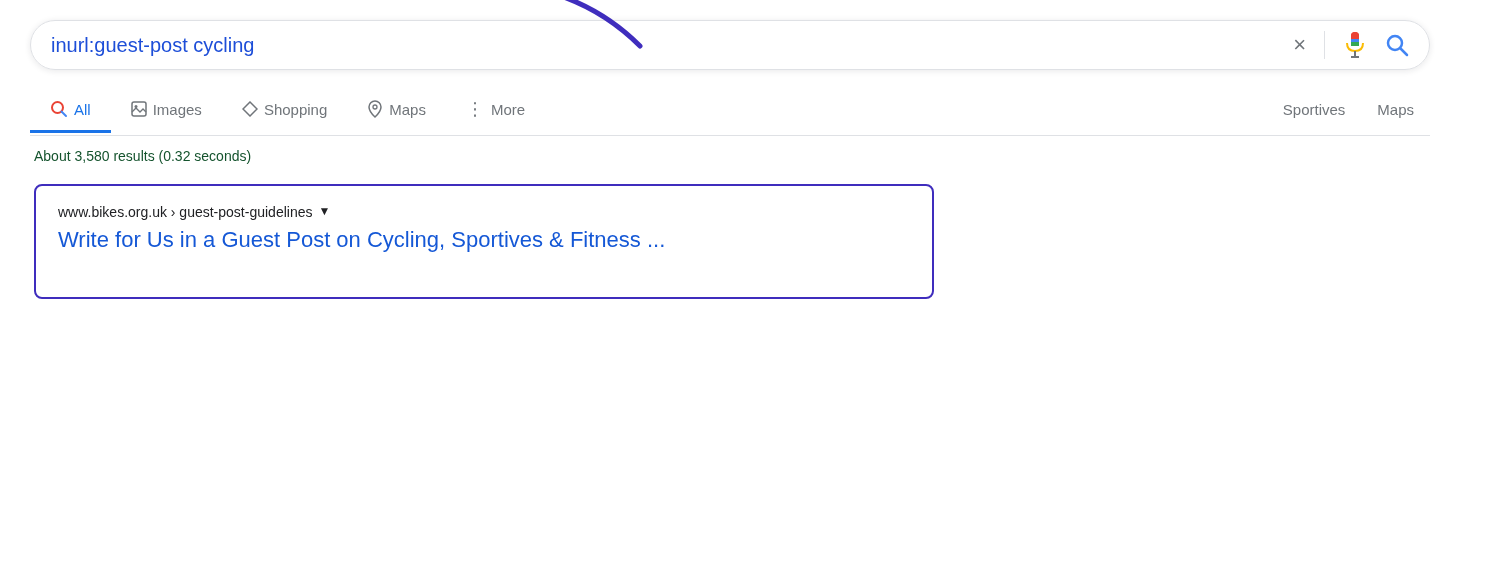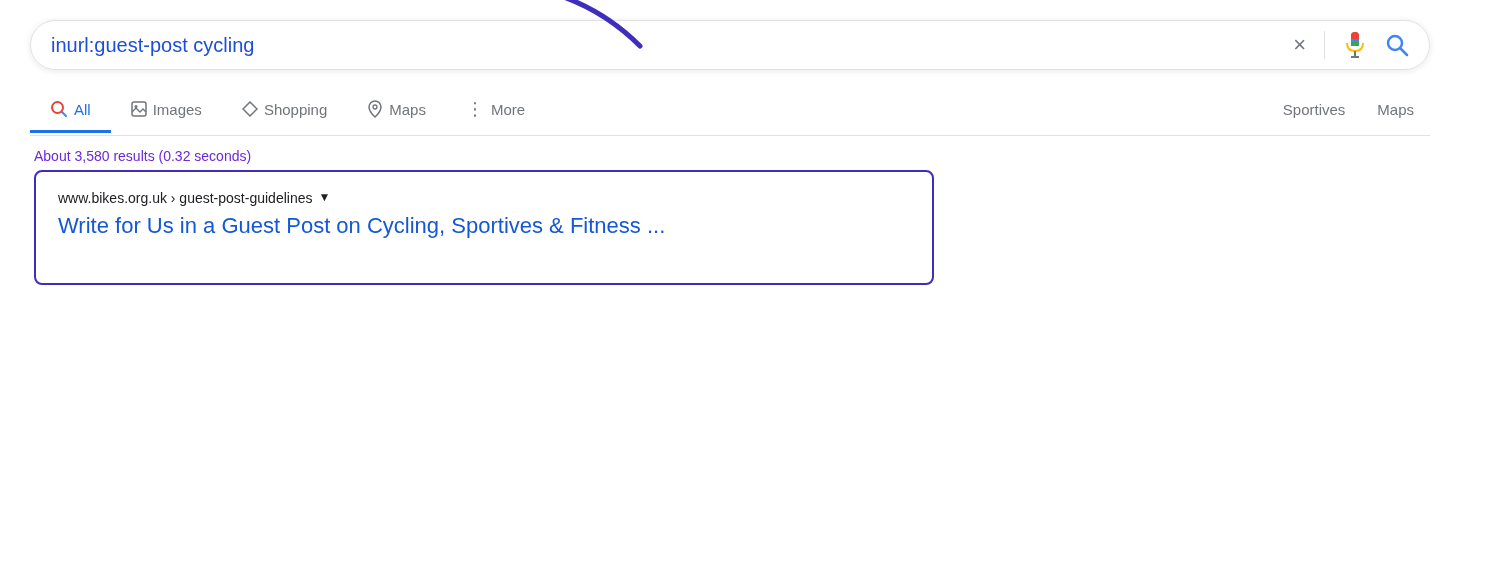--- a/index.html
+++ b/index.html
@@ -93,22 +93,22 @@
       padding: 12px 16px;
       font-size: 15px;
       color: #70757a;
       cursor: pointer;
       border-bottom: 3px solid transparent;
     }
 
     
     .results-info {
       font-size: 14px;
-      color: #6d28d9;
-      margin-bottom: 6px;
+      color: #14532d;
+      margin-bottom: 20px;
       padding-left: 4px;
     }
 
     
     .result-card {
       border: 2px solid #3f2dbd;
       border-radius: 8px;
       padding: 18px 22px;
       max-width: 900px;
       margin-left: 4px;

